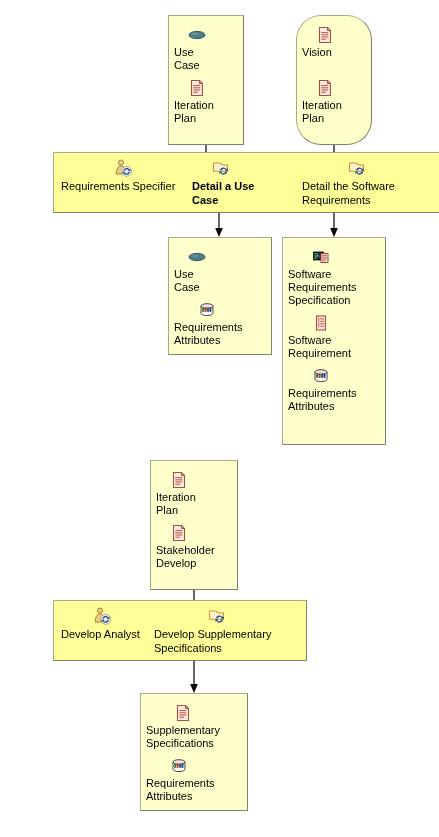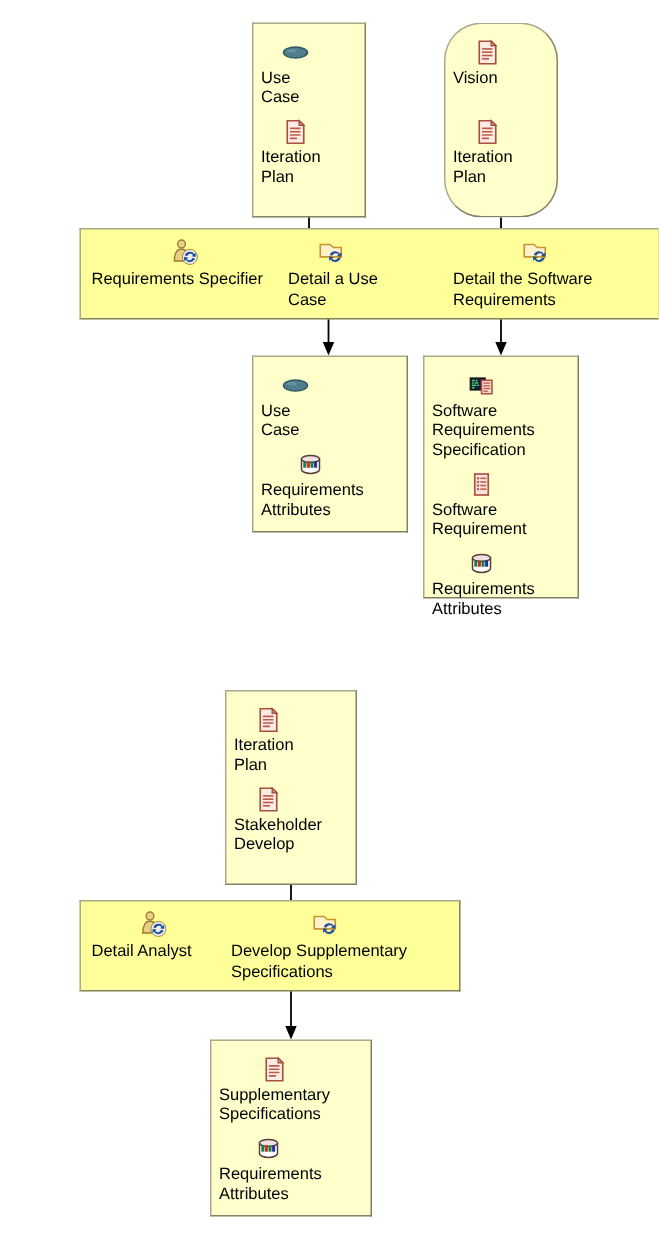--- a/index.html
+++ b/index.html
@@ -175,21 +175,21 @@
           <circle cx="7" cy="3.6" r="2.6" fill="#E8CE86" stroke="#9C7A2E" stroke-width="0.9"></circle>
           <path d="M2.2 15 C2.2 9.6 4.4 7 7 7 C9.6 7 11.8 9.6 11.8 15 Z" fill="#E8CE86" stroke="#9C7A2E" stroke-width="0.9"></path>
           <circle cx="12.6" cy="12.3" r="5.0" fill="#EFEFEF" stroke="#9C7A2E" stroke-width="0.6"></circle>
           <path d="M9.2 11.4 a3.6 3.6 0 0 1 6.4 -1.0 l1.0 -0.8 l-0.2 2.8 l-2.7 -0.6 l1.0 -0.8 a2.2 2.2 0 0 0 -3.8 0.6 Z" fill="#1F4FA0"></path>
           <path d="M16.0 13.2 a3.6 3.6 0 0 1 -6.4 1.0 l-1.0 0.8 l0.2 -2.8 l2.7 0.6 l-1.0 0.8 a2.2 2.2 0 0 0 3.8 -0.6 Z" fill="#1F4FA0"></path>
         </svg>
       </span>
       <span class="lbl">Requirements Specifier</span>
     </div>
 
-    <div class="banditem task" style="left:138px; top:6px;">
+    <div class="banditem task" style="left:138px; top:6px;font-weight:bold;">
       <span class="ico" style="margin-left:20px;">
         <svg width="18" height="18" viewBox="0 0 18 18">
           <path d="M1.5 4.0 H8.0 L10.2 6.0 H15.5 V12.2 H1.5 Z" fill="#FFF2CC" stroke="#C7952E" stroke-width="1.1"></path>
           <circle cx="11.6" cy="12.0" r="5.2" fill="none"></circle>
           <path d="M7.8 11.2 a3.8 3.8 0 0 1 6.8 -1.1 l1.1 -0.9 l-0.2 3.0 l-2.9 -0.6 l1.1 -0.9 a2.3 2.3 0 0 0 -4.0 0.6 Z" fill="#1F4FA0"></path>
           <path d="M15.2 12.9 a3.8 3.8 0 0 1 -6.8 1.1 l-1.1 0.9 l0.2 -3.0 l2.9 0.6 l-1.1 0.9 a2.3 2.3 0 0 0 4.0 -0.6 Z" fill="#1F4FA0"></path>
         </svg>
       </span>
       <span class="lbl">Detail a Use
 Case</span>
@@ -235,21 +235,21 @@
           <rect x="6.6" y="6.6" width="2.0" height="4.2" fill="#C03030"></rect>
           <rect x="9.0" y="6.6" width="2.0" height="4.2" fill="#1E7F3C"></rect>
           <rect x="11.4" y="6.6" width="2.0" height="4.2" fill="#2030A0"></rect>
         </svg>
       </span>
       <span class="lbl">Requirements
 Attributes</span>
     </div>
   </div>
 
-  <div class="node" style="left:282px; top:227px; width:104px; height:162px;">
+  <div class="node" style="left:282px; top:227px; width:104px; height:208px;">
     <div class="item" style="left:5px; top:10px;">
       <span class="ico" style="margin-left:24px;">
         <svg width="18" height="18" viewBox="0 0 18 18">
           <rect x="1.5" y="4.0" width="10.0" height="8.0" fill="#1B1B3A" stroke="#111" stroke-width="0.8"></rect>
           <g fill="#3ADB6A">
             <rect x="2.6" y="5.2" width="2.0" height="1.0"></rect>
             <rect x="5.2" y="5.2" width="1.2" height="1.0"></rect>
             <rect x="2.6" y="6.8" width="1.2" height="1.0"></rect>
             <rect x="4.4" y="6.8" width="2.4" height="1.0"></rect>
             <rect x="2.6" y="8.4" width="3.0" height="1.0"></rect>
@@ -350,21 +350,21 @@
     <div class="banditem role" style="left:7px; top:6px;">
       <span class="ico" style="margin-left:32px;">
         <svg width="18" height="18" viewBox="0 0 18 18">
           <circle cx="7" cy="3.6" r="2.6" fill="#E8CE86" stroke="#9C7A2E" stroke-width="0.9"></circle>
           <path d="M2.2 15 C2.2 9.6 4.4 7 7 7 C9.6 7 11.8 9.6 11.8 15 Z" fill="#E8CE86" stroke="#9C7A2E" stroke-width="0.9"></path>
           <circle cx="12.6" cy="12.3" r="5.0" fill="#EFEFEF" stroke="#9C7A2E" stroke-width="0.6"></circle>
           <path d="M9.2 11.4 a3.6 3.6 0 0 1 6.4 -1.0 l1.0 -0.8 l-0.2 2.8 l-2.7 -0.6 l1.0 -0.8 a2.2 2.2 0 0 0 -3.8 0.6 Z" fill="#1F4FA0"></path>
           <path d="M16.0 13.2 a3.6 3.6 0 0 1 -6.4 1.0 l-1.0 0.8 l0.2 -2.8 l2.7 0.6 l-1.0 0.8 a2.2 2.2 0 0 0 3.8 -0.6 Z" fill="#1F4FA0"></path>
         </svg>
       </span>
-      <span class="lbl">Detail Analyst</span>
+      <span class="lbl">Develop Analyst</span>
     </div>
 
     <div class="banditem task" style="left:100px; top:6px;">
       <span class="ico" style="margin-left:54px;">
         <svg width="18" height="18" viewBox="0 0 18 18">
           <path d="M1.5 4.0 H8.0 L10.2 6.0 H15.5 V12.2 H1.5 Z" fill="#FFF2CC" stroke="#C7952E" stroke-width="1.1"></path>
           <path d="M7.8 11.2 a3.8 3.8 0 0 1 6.8 -1.1 l1.1 -0.9 l-0.2 3.0 l-2.9 -0.6 l1.1 -0.9 a2.3 2.3 0 0 0 -4.0 0.6 Z" fill="#1F4FA0"></path>
           <path d="M15.2 12.9 a3.8 3.8 0 0 1 -6.8 1.1 l-1.1 0.9 l0.2 -3.0 l2.9 0.6 l-1.1 0.9 a2.3 2.3 0 0 0 4.0 -0.6 Z" fill="#1F4FA0"></path>
         </svg>
       </span>

